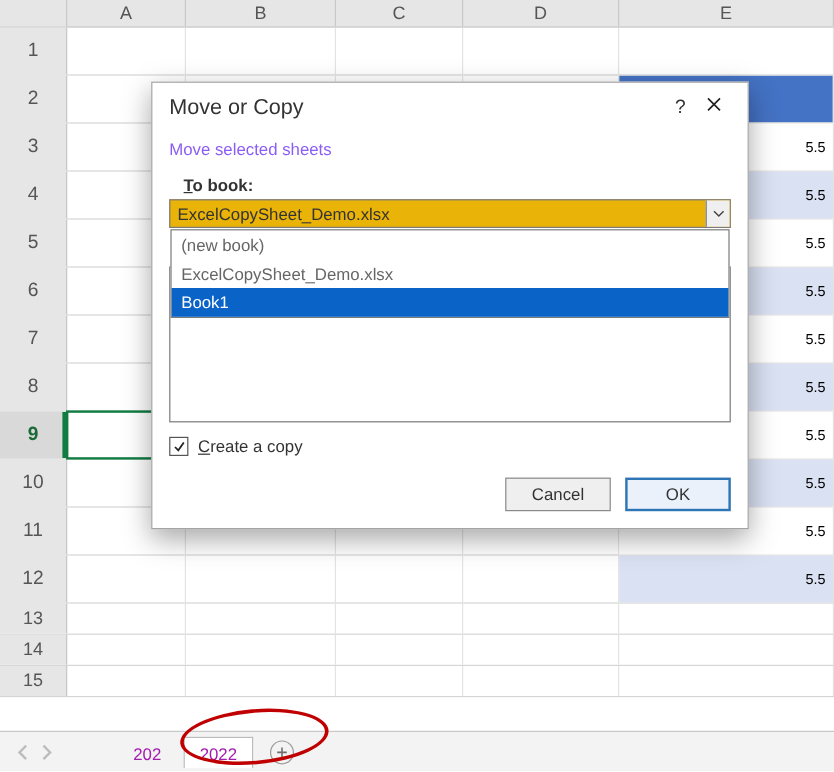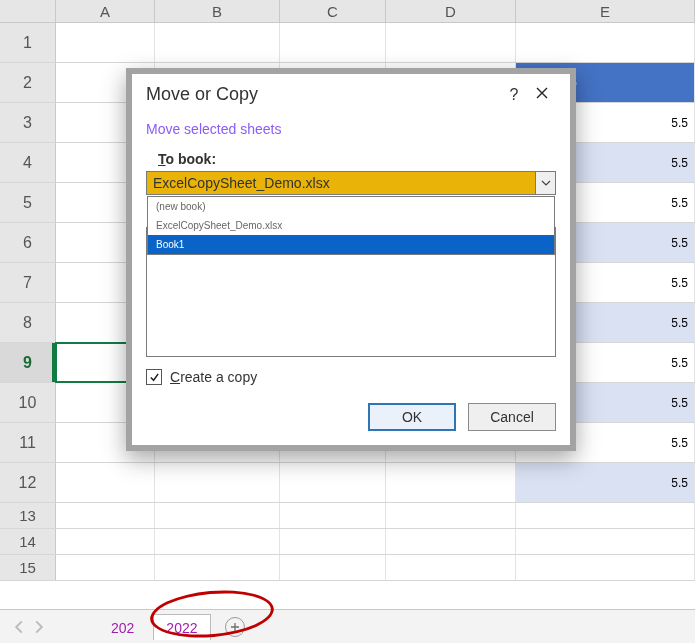--- a/index.html
+++ b/index.html
@@ -152,23 +152,23 @@
     border-radius: 50%/50%;
     transform: rotate(-5deg);
     left: 150px; bottom: 6px;
     pointer-events: none;
     z-index: 6;
   }
   
   .dialog {
     position: absolute;
     left: 126px; top: 68px;
-    width: 450px;
+    width: 498px;
     background: #fff;
-    border: 6px solid #a3a3a3;
+    border: 1px solid #a3a3a3;
     box-shadow: 0 8px 22px rgba(0,0,0,.35);
     z-index: 50;
     font-size: 14px;
     color: #333;
   }
   .dlg-title {
     display:flex; align-items:center;
     padding: 10px 14px 6px 14px;
     font-size: 18px;
   }
@@ -204,21 +204,21 @@
     position: absolute;
     left: 0; top: 24px;
     width: 100%;
     background: #fff;
     border: 1px solid #7a7a7a;
     z-index: 60;
   }
   .dd-item {
     padding: 4px 8px;
     color: #666;
-    font-size: 10px;
+    font-size: 14px;
   }
   .dd-item.selected {
     background: #0a63c7;
     color: #fff;
   }
   .listbox {
     margin-top: 32px;  
     width: 100%;
     height: 130px;
     border: 1px solid #7a7a7a;
@@ -481,17 +481,17 @@
     <div class="chk-row">
       <div class="chk">
         <svg viewBox="0 0 12 12">
             <path d="M2 6 L5 9 L10 2" fill="none" stroke="#222" stroke-width="1.6"></path>
           </svg>
       </div>
       <span><u>C</u><span>reate a copy</span></span>
     </div>
 
     <div class="btn-row">
+      <div class="btn">Cancel</div>
       <div class="btn primary">OK</div>
-      <div class="btn">Cancel</div>
     </div>
   </div>
 </div>
 
 </body></html>

